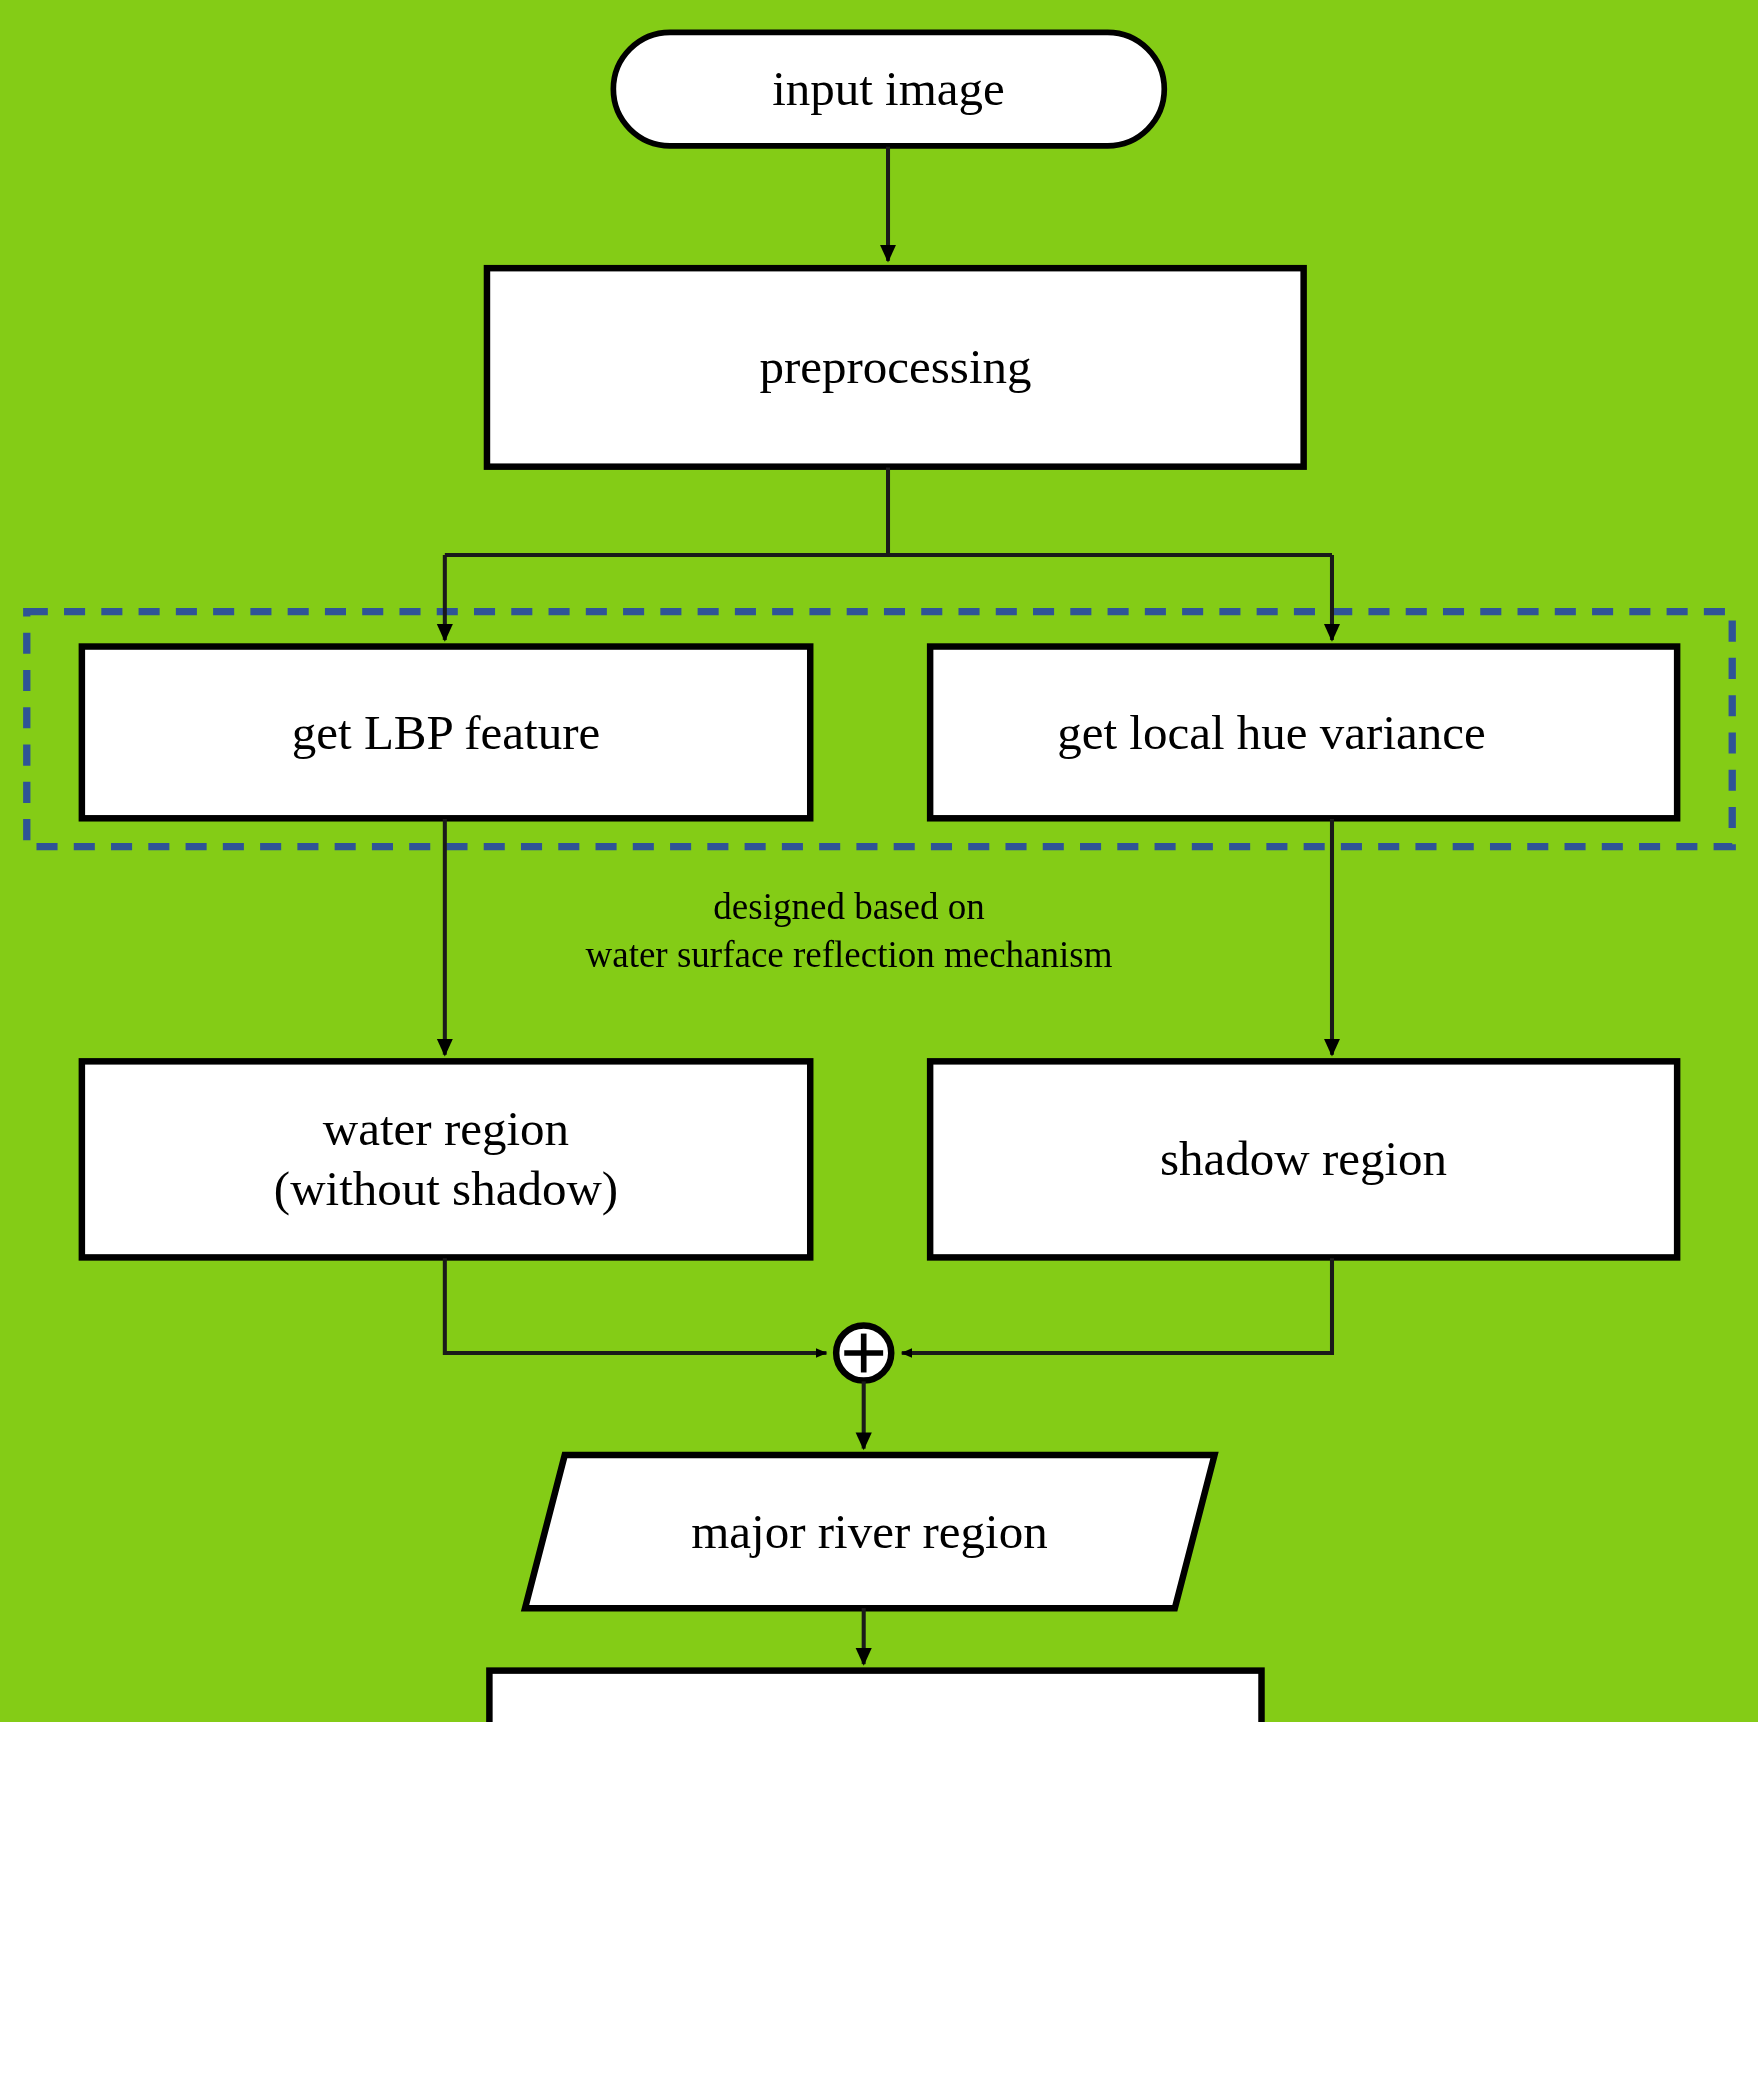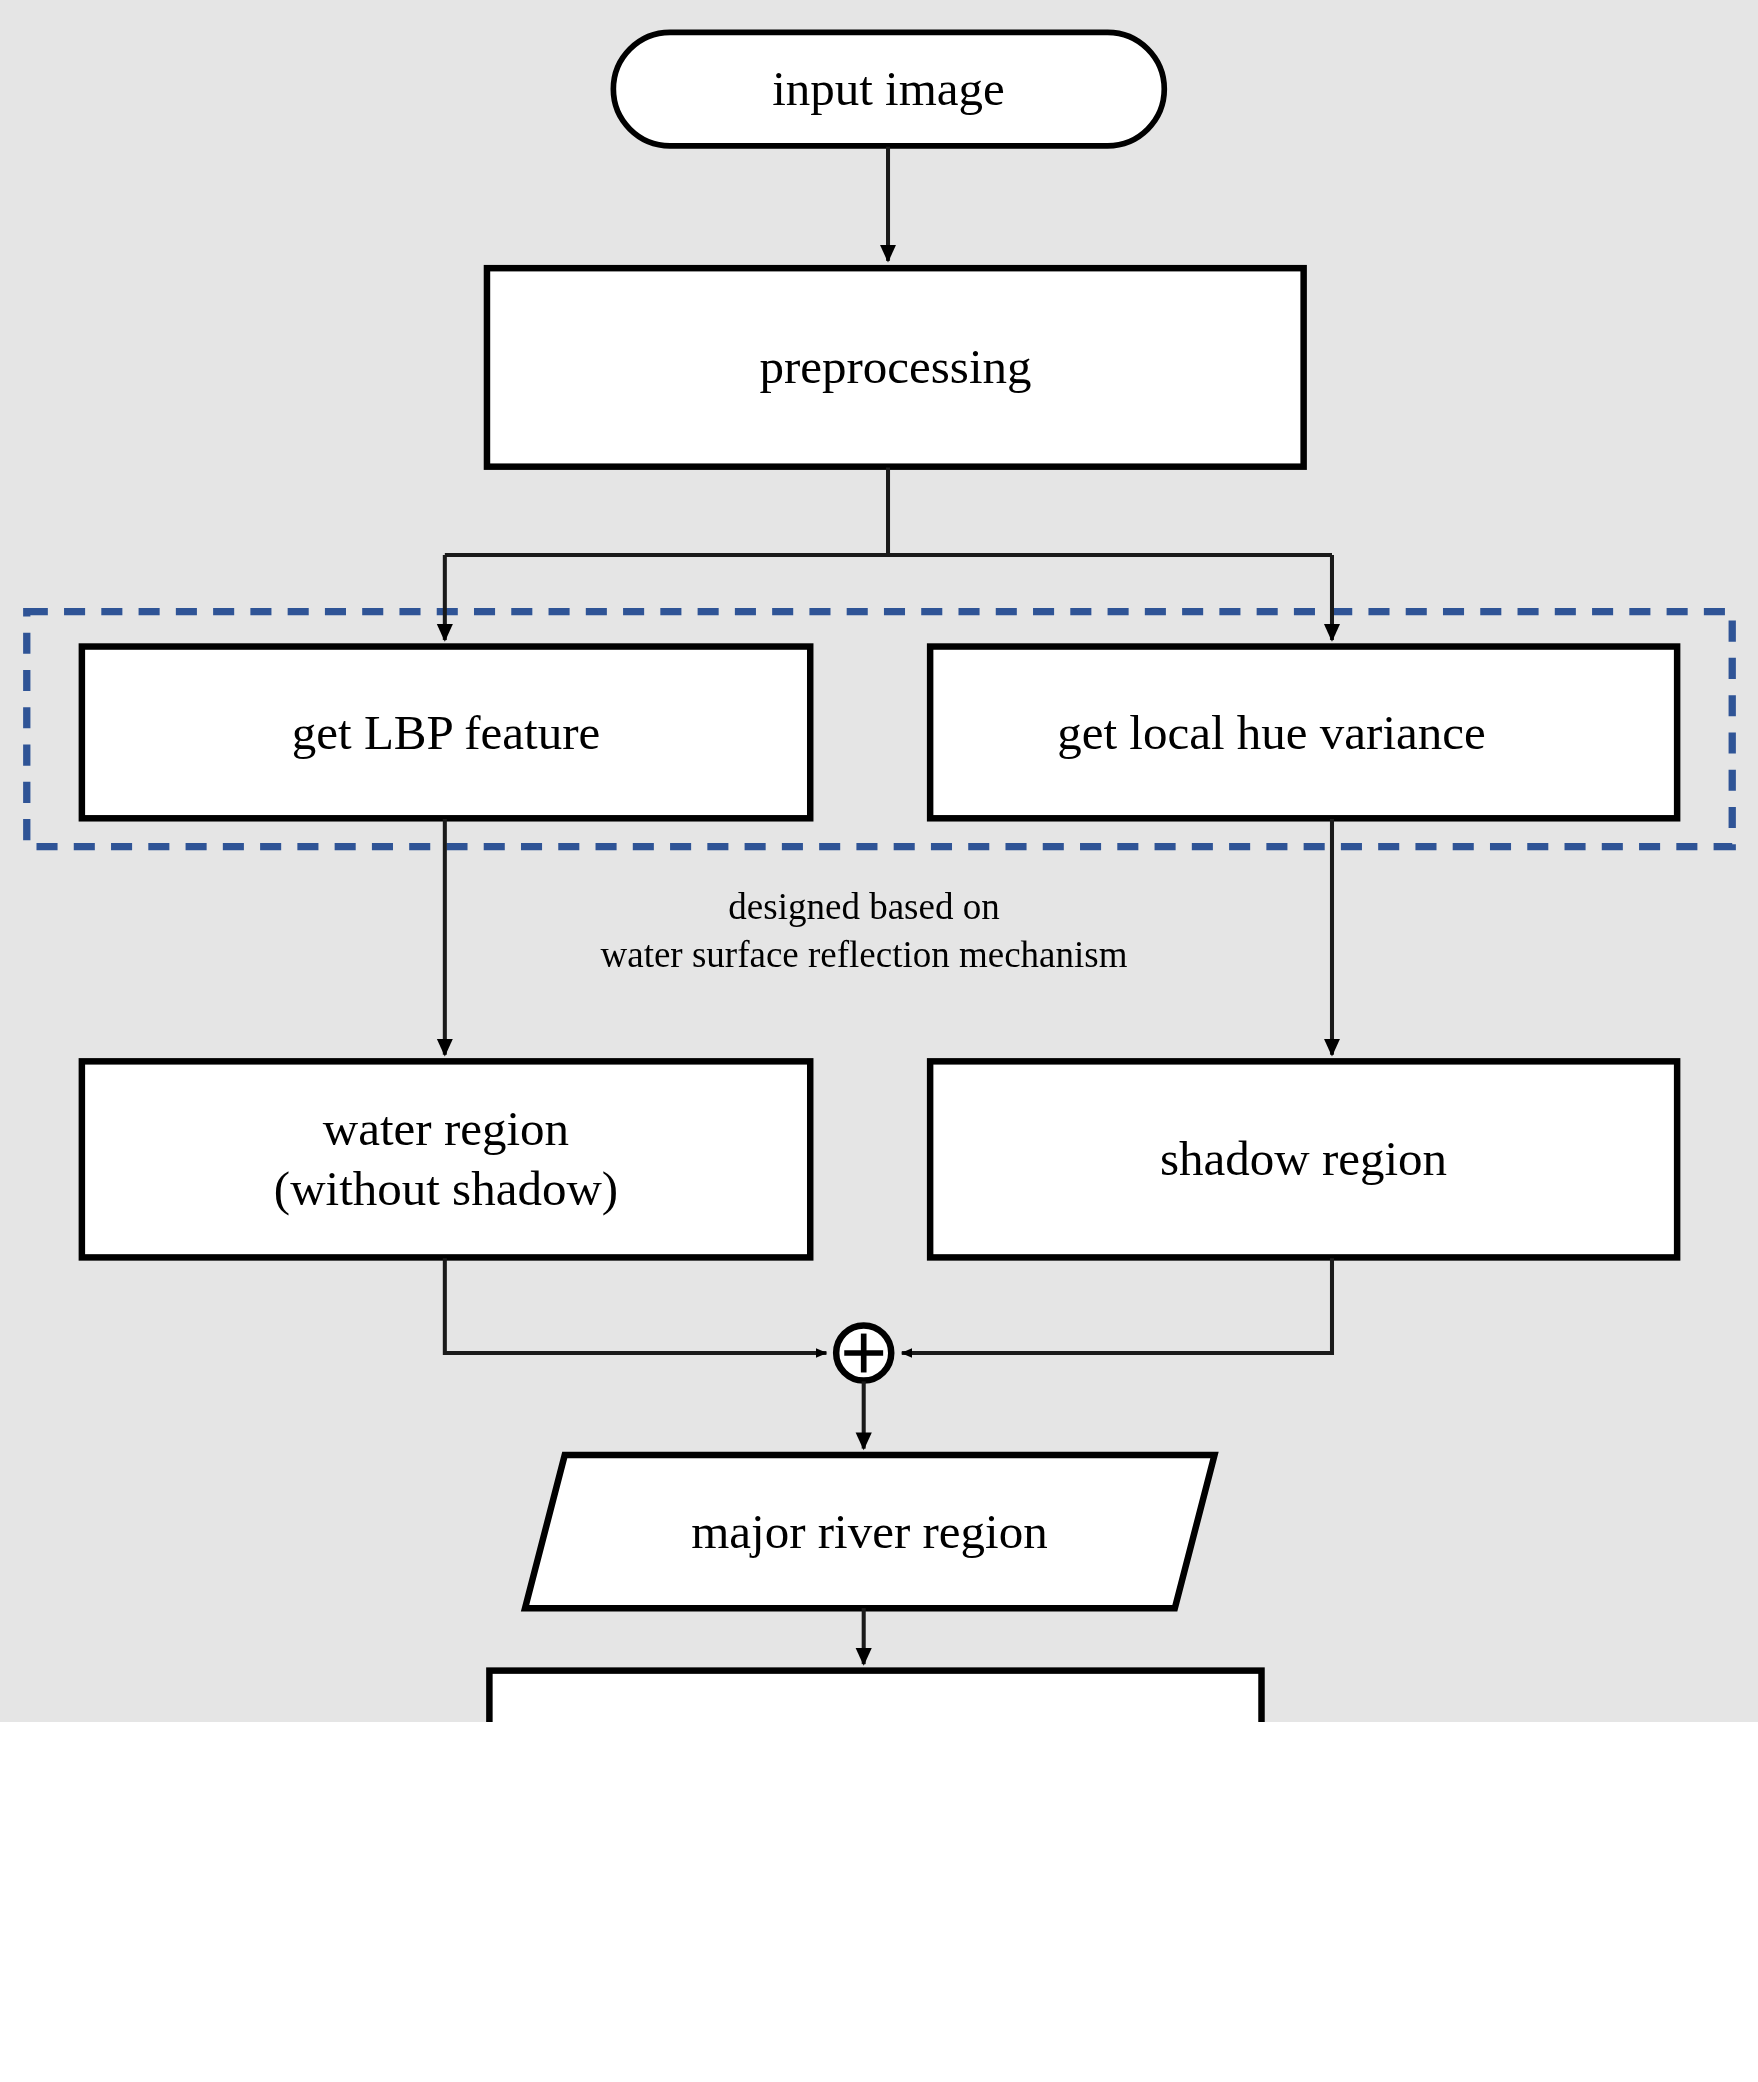--- a/index.html
+++ b/index.html
@@ -4,21 +4,21 @@
 <style>
   html,body{margin:0;padding:0;background:#ffffff;}
   body{
     font-family:"Liberation Serif","DejaVu Serif",serif;
     color:#000000;
   }
   #canvas{
     position:relative;
     width:1759px;
     height:1722px;
-    background:#e5e5e5;
+    background:#84cc16;
     overflow:hidden;
   }
   #flow-svg{
     position:absolute;
     left:0; top:0;
     width:1759px;
     height:2083px;
   }
   
   .node-label{
@@ -110,21 +110,21 @@
   </svg>
 
   <div class="node-label t-terminator" style="left:613px; top:32px; width:551px; height:113px;">input image</div>
 
   <div class="node-label t-process" style="left:487px; top:268px; width:817px; height:198px;">preprocessing</div>
 
   <div class="node-label t-feature" style="left:82px; top:647px; width:728px; height:172px;">get LBP feature</div>
 
   <div class="node-label t-feature" style="left:898px; top:647px; width:747px; height:172px;">get local hue variance</div>
 
-  <div class="t-note" style="left:475px; top:883px; width:778px;">designed based on
+  <div class="t-note" style="left:460px; top:883px; width:778px;">designed based on
 water surface reflection mechanism</div>
 
   <div class="node-label t-region" style="left:82px; top:1061px; width:728px; height:196px;">water region
 (without shadow)</div>
 
   <div class="node-label t-region" style="left:930px; top:1061px; width:747px; height:196px;">shadow region</div>
 
   <div class="node-label t-data" style="left:525px; top:1455px; width:689px; height:153px;">major river region</div>
 
 

